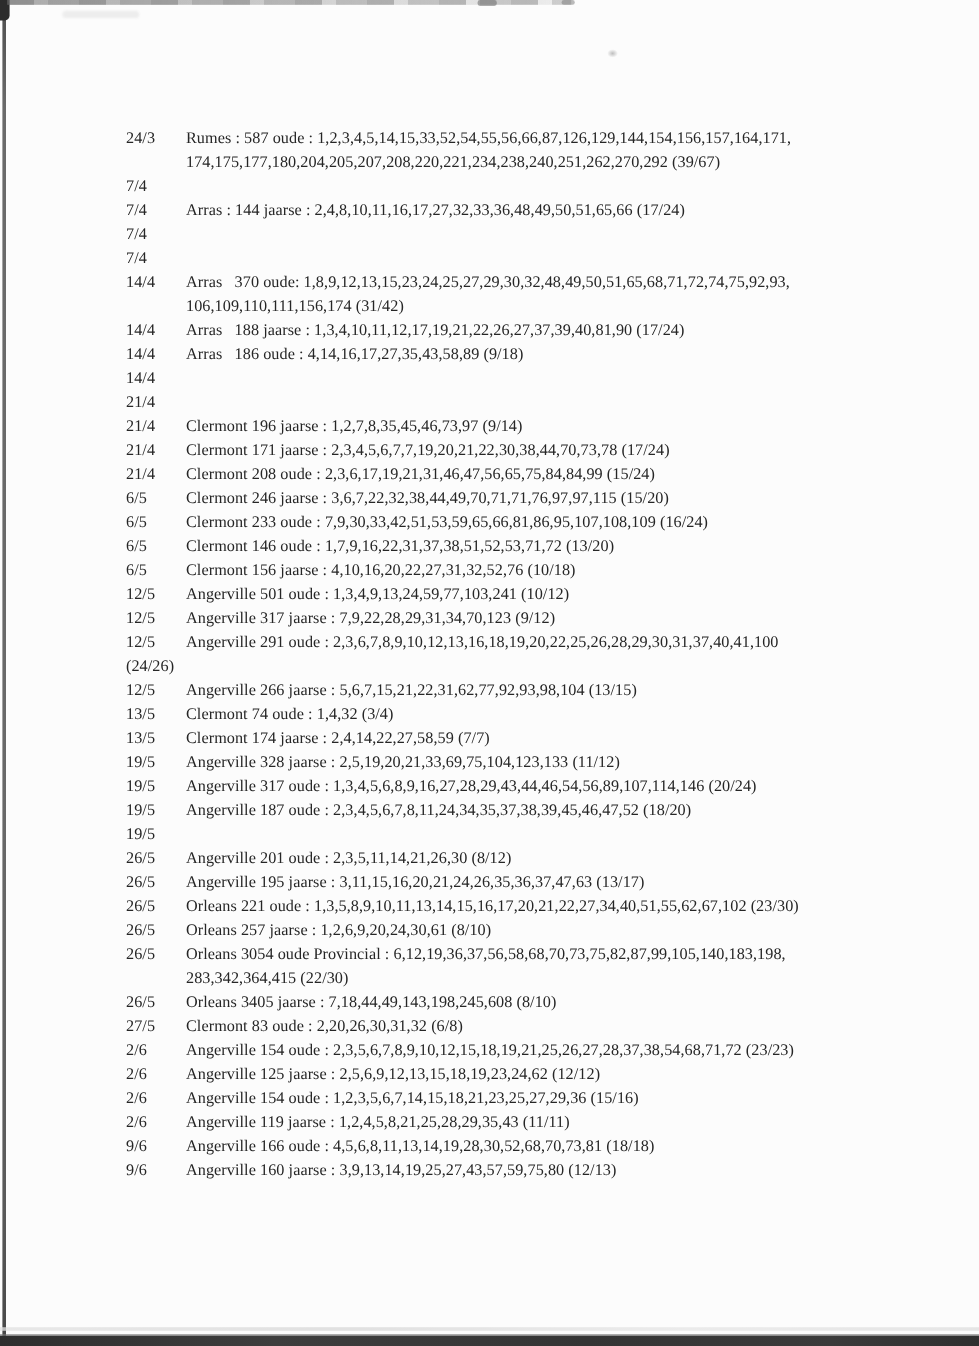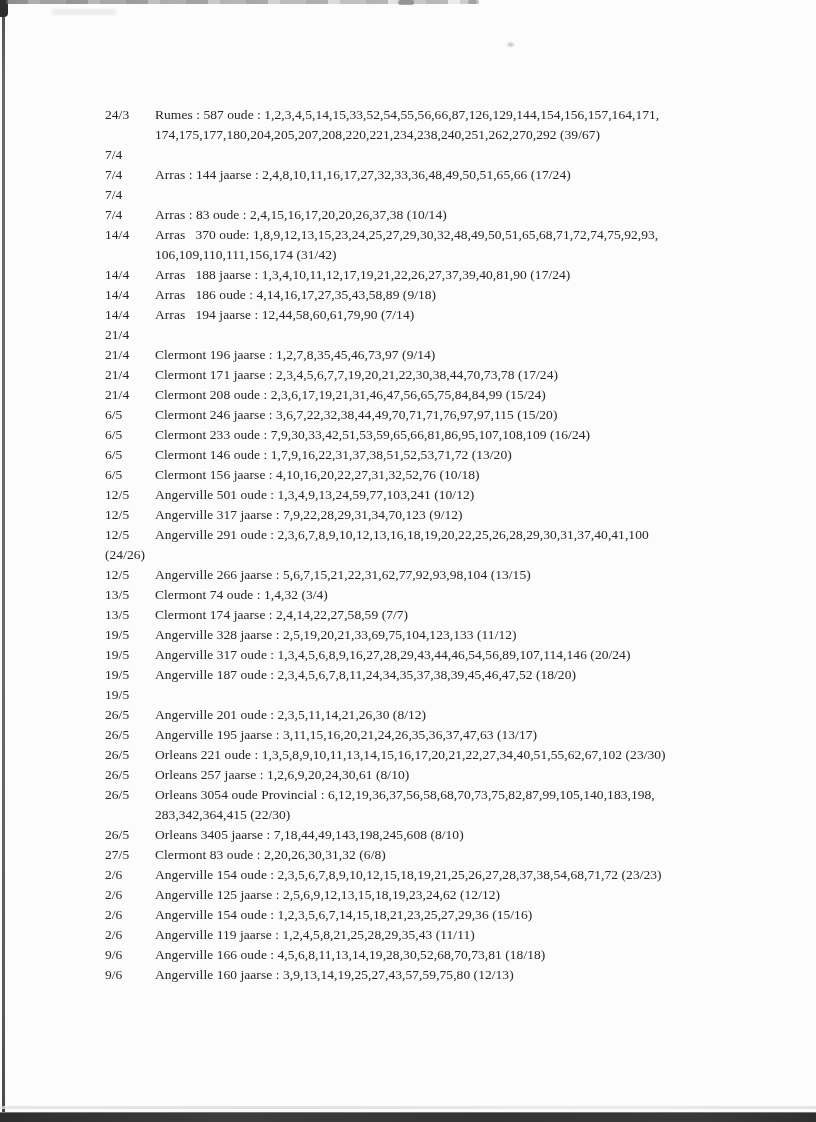--- a/index.html
+++ b/index.html
@@ -81,41 +81,39 @@
       </div>
       <div class="row normal">
         <span class="date">7/4</span>
         <span class="text">Arras : 144 jaarse : 2,4,8,10,11,16,17,27,32,33,36,48,49,50,51,65,66 (17/24)</span>
       </div>
       <div class="row normal">
         <span class="date">7/4</span>
       </div>
       <div class="row normal">
         <span class="date">7/4</span>
-        <span class="text">Arras : 83 oude : 2,4,15,16,17,20,20,26,37,38 (10/14)</span>
       </div>
       <div class="row normal">
         <span class="date">14/4</span>
         <span class="text">Arras   370 oude: 1,8,9,12,13,15,23,24,25,27,29,30,32,48,49,50,51,65,68,71,72,74,75,92,93,</span>
       </div>
       <div class="row cont">
         <span class="date"></span>
         <span class="text">106,109,110,111,156,174 (31/42)</span>
       </div>
       <div class="row normal">
         <span class="date">14/4</span>
         <span class="text">Arras   188 jaarse : 1,3,4,10,11,12,17,19,21,22,26,27,37,39,40,81,90 (17/24)</span>
       </div>
       <div class="row normal">
         <span class="date">14/4</span>
         <span class="text">Arras   186 oude : 4,14,16,17,27,35,43,58,89 (9/18)</span>
       </div>
       <div class="row normal">
         <span class="date">14/4</span>
-        <span class="text">Arras   194 jaarse : 12,44,58,60,61,79,90 (7/14)</span>
       </div>
       <div class="row normal">
         <span class="date">21/4</span>
       </div>
       <div class="row normal">
         <span class="date">21/4</span>
         <span class="text">Clermont 196 jaarse : 1,2,7,8,35,45,46,73,97 (9/14)</span>
       </div>
       <div class="row normal">
         <span class="date">21/4</span>

